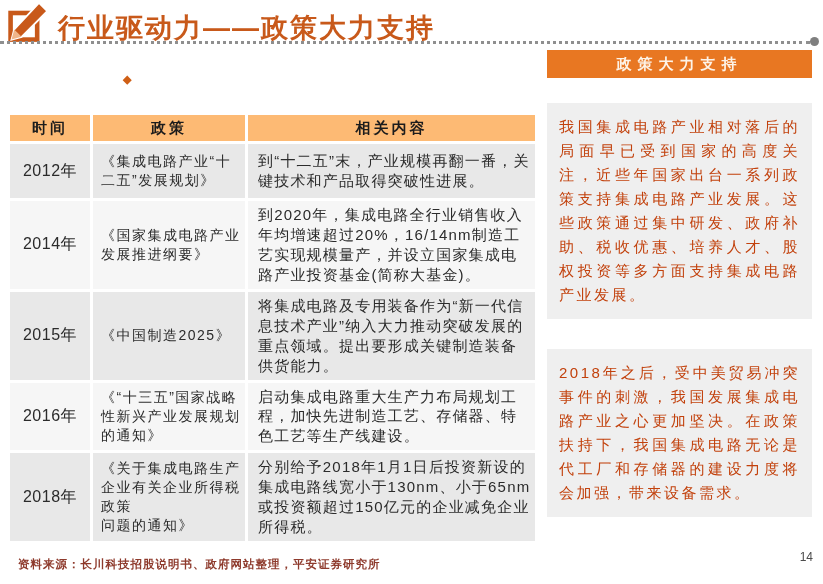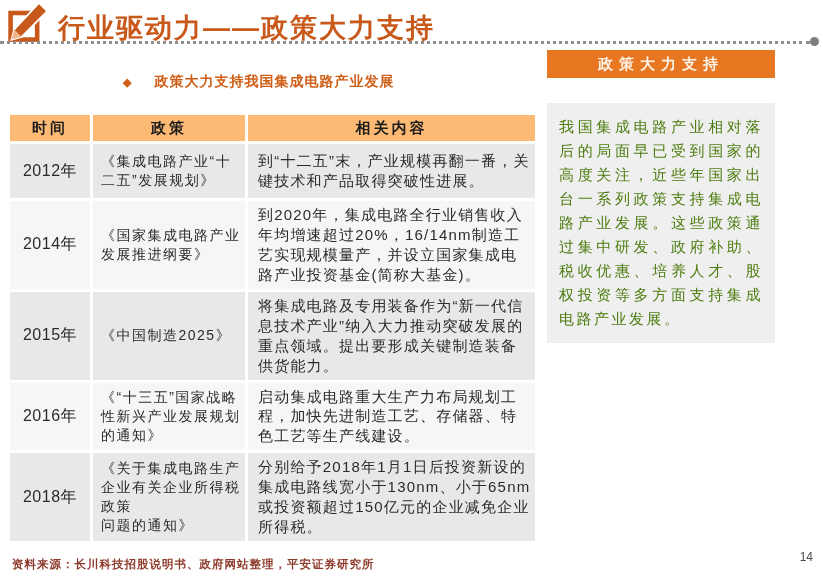--- a/index.html
+++ b/index.html
@@ -24,49 +24,48 @@
   .policy-table td{ vertical-align:middle; color:#2b2b2b; }
   .policy-table tr:nth-child(odd) td{ background:#e8e8e8; }
   .policy-table tr:nth-child(even) td{ background:#f6f6f6; }
   td.year{ text-align:center; font-size:16px; letter-spacing:0.5px; }
   td.policy{ font-size:14px; letter-spacing:1.5px; line-height:1.35; padding:4px 2px 4px 8px; white-space:pre-line; }
   td.content{ font-size:15px; letter-spacing:1.2px; line-height:1.33; padding:4px 4px 4px 10px;margin-top:40px; }
   tr.r0 td{ height:54px; } tr.r1 td{ height:78px; } tr.r2 td{ height:74px; }
   tr.r3 td{ height:54px; } tr.r4 td{ height:72px; }
 
   
-  .side{ position:absolute; left:547px; top:50px; width:228px; }
+  .side{ position:absolute; left:547px; top:50px; width:265px; }
   .banner{ height:28px; line-height:28px; background:#e87722; color:#fdf3e7; text-align:center; font-size:15px; font-weight:bold; letter-spacing:6px; }
-  .note{ background:#efefef; color:#4d7c0f; font-size:15px; line-height:1.6; letter-spacing:2.5px; text-align:justify; padding:12px 12px; }
+  .note{ background:#efefef; color:#c2410c; font-size:15px; line-height:1.6; letter-spacing:2.5px; text-align:justify; padding:12px 12px; }
   .note-1{ margin-top:25px; min-height:192px; }
   .note-2{ margin-top:30px; min-height:165px; }
 
   
-  .source{ position:absolute; left:12px; top:557px; color:#8e3a2c; font-size:11.5px; font-weight:bold; letter-spacing:1px; }
+  .source{ position:absolute; left:18px; top:557px; color:#8e3a2c; font-size:11.5px; font-weight:bold; letter-spacing:1px; }
   .pageno{ position:absolute; right:10px; top:550px; color:#4c4c4c; font-size:12px; }
 </style>
 </head>
 <body>
 
 <div class="slide">
 
   <div class="title-row">
     <svg class="edit-icon" viewBox="0 0 48 48" aria-hidden="true">
       <rect x="5" y="12" width="29" height="29" fill="none" stroke="#c8591a" stroke-width="5"></rect>
       <path d="M36 1 L45 10 L17 38 L6 41 L9 30 Z" fill="#c8591a" stroke="#ffffff" stroke-width="2"></path>
       <path d="M9 30 L17 38 L6 41 Z" fill="#f0b68a"></path>
     </svg>
     <div class="page-title">行业驱动力——政策大力支持</div>
   </div>
   <div class="dotted-rule"></div>
   <div class="rule-dot"></div>
 
   <div class="subtitle">
     <span class="diamond">◆</span>
-    <span>政策大力支持我国集成电路产业发展</span>
   </div>
 
   <table class="policy-table">
     <colgroup>
         <col style="width:80px">
         <col style="width:152px">
         <col>
       </colgroup>
     <thead>
       <tr>
@@ -101,18 +100,19 @@
         <td class="policy">《关于集成电路生产企业有关企业所得税政策
 问题的通知》</td>
         <td class="content">分别给予2018年1月1日后投资新设的集成电路线宽小于130nm、小于65nm或投资额超过150亿元的企业减免企业所得税。</td>
       </tr>
     </tbody>
   </table>
 
   <aside class="side">
     <div class="banner">政策大力支持</div>
     <div class="note note-1">我国集成电路产业相对落后的局面早已受到国家的高度关注，近些年国家出台一系列政策支持集成电路产业发展。这些政策通过集中研发、政府补助、税收优惠、培养人才、股权投资等多方面支持集成电路产业发展。</div>
+    <div class="note note-2">2018年之后，受中美贸易冲突事件的刺激，我国发展集成电路产业之心更加坚决。在政策扶持下，我国集成电路无论是代工厂和存储器的建设力度将会加强，带来设备需求。</div>
   </aside>
 
   <div class="source">资料来源：长川科技招股说明书、政府网站整理，平安证券研究所</div>
   <div class="pageno">14</div>
 
 </div>
 
 </body></html>

